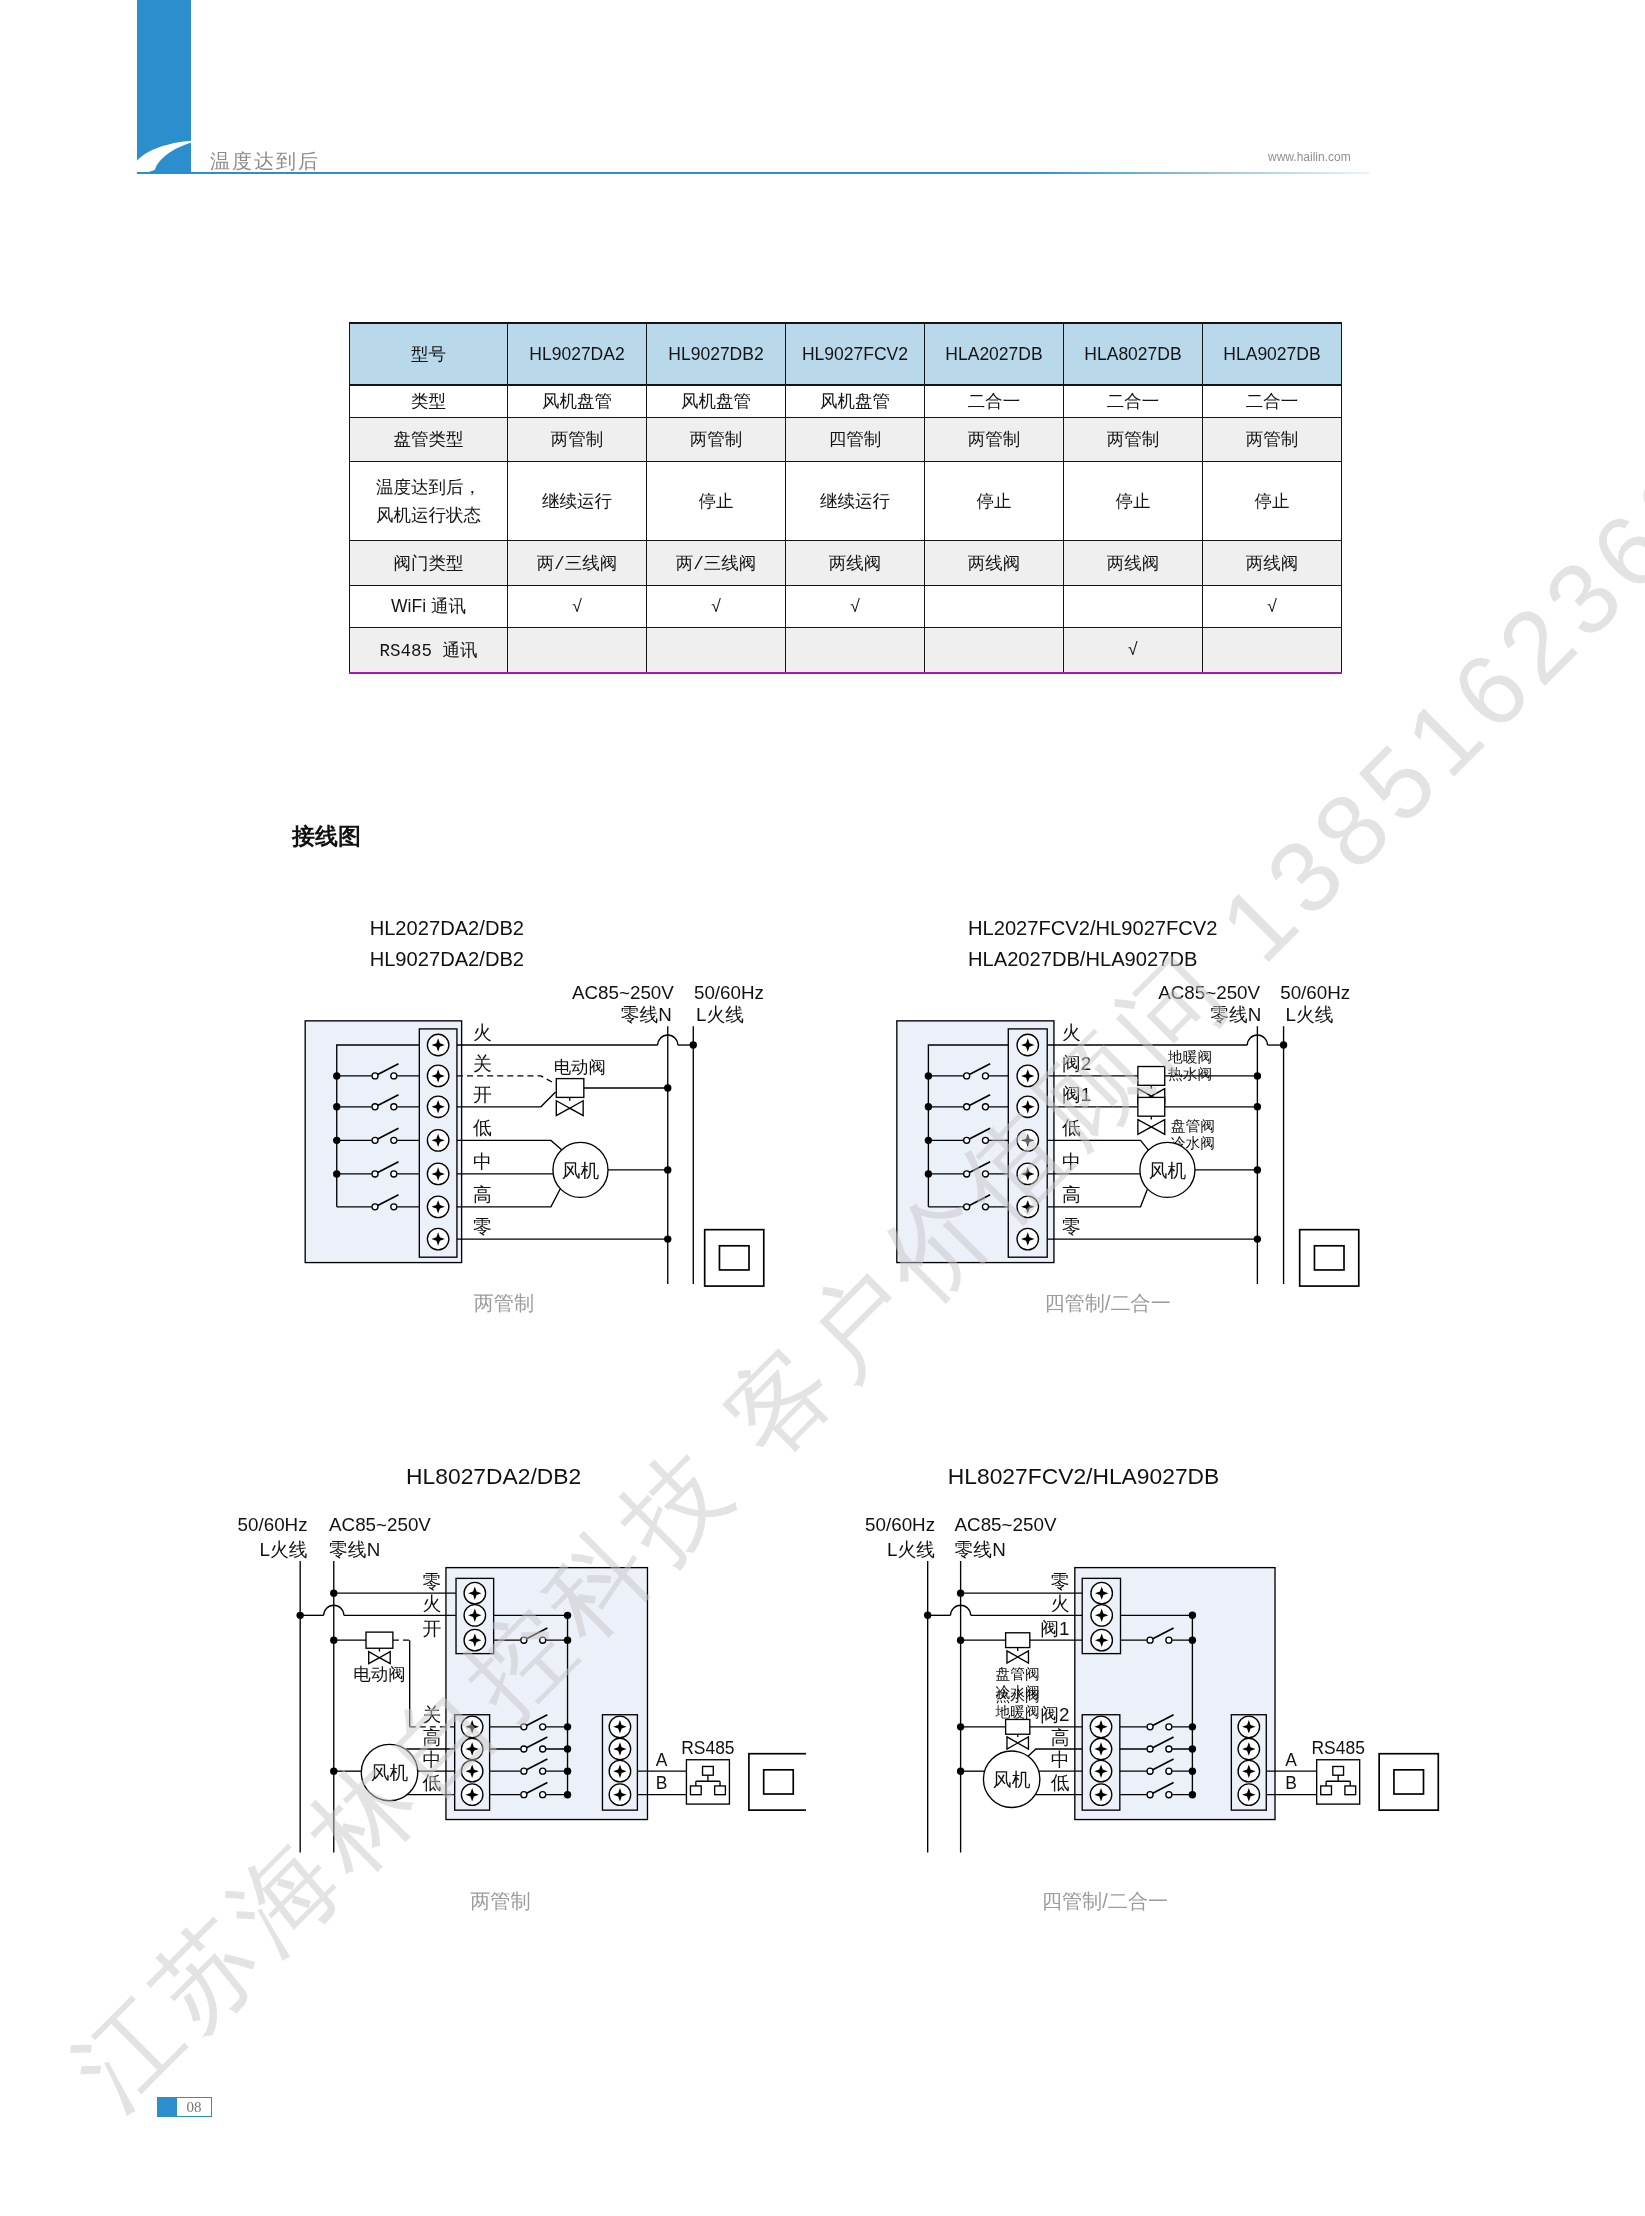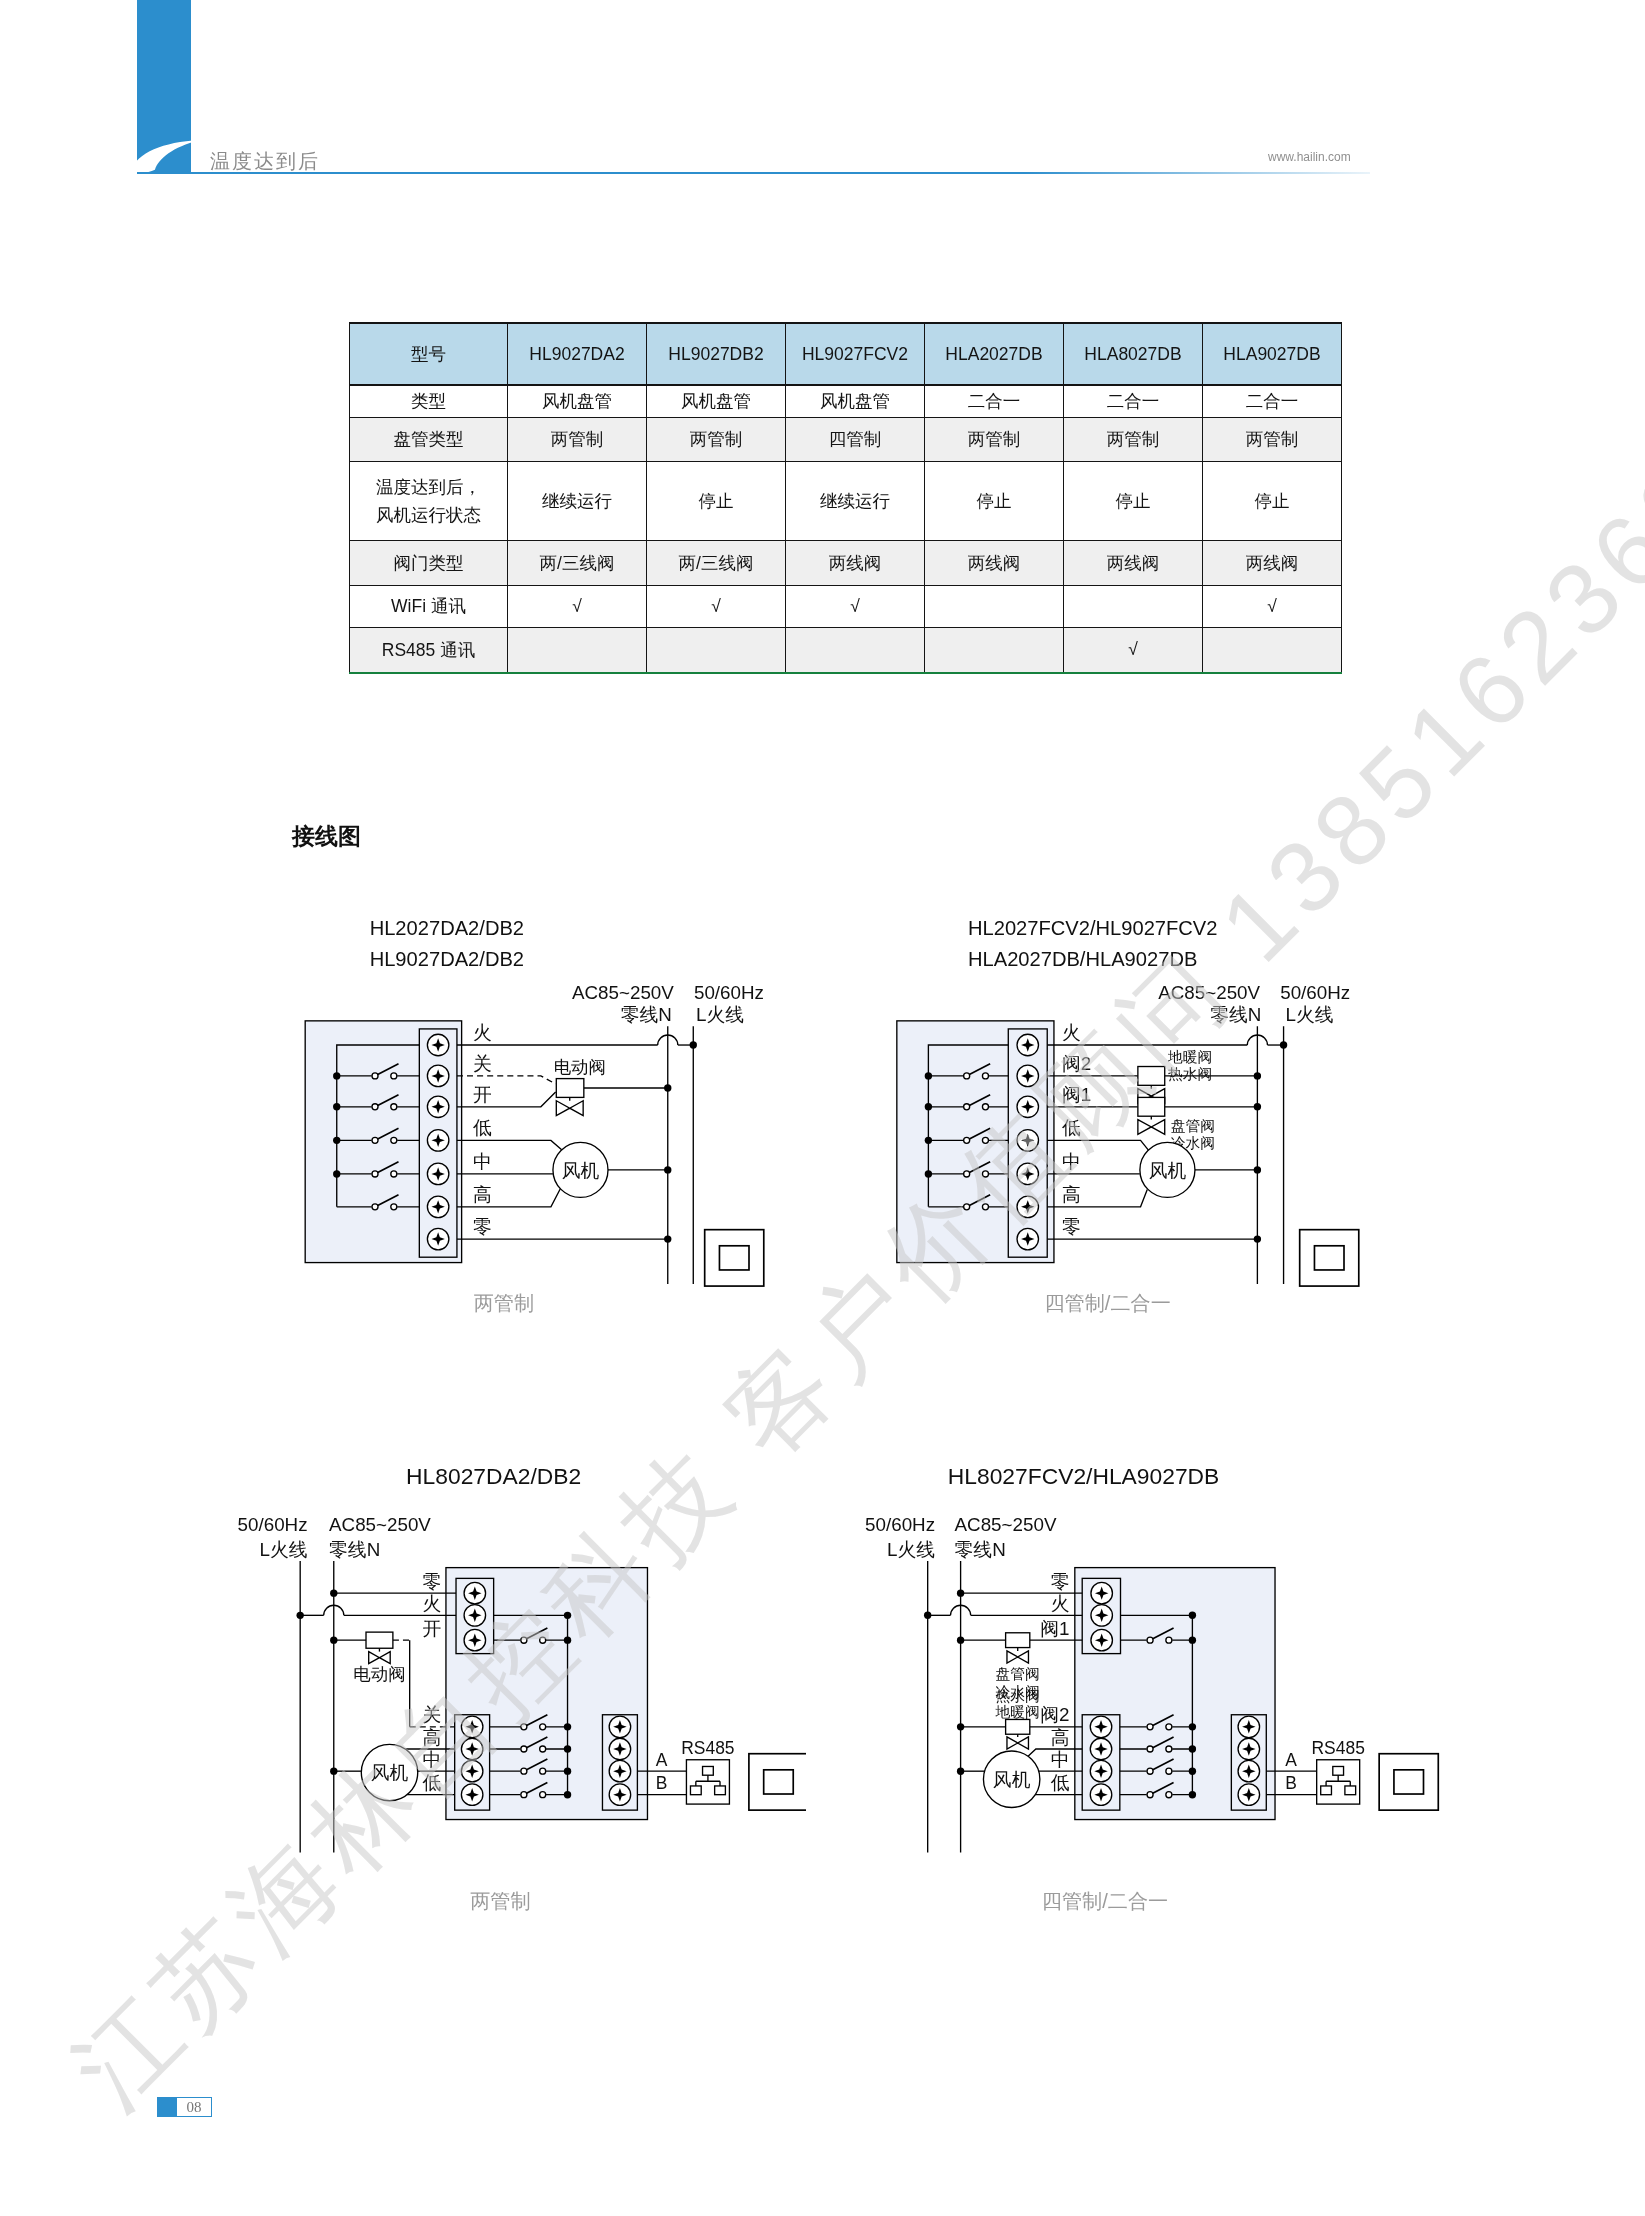--- a/index.html
+++ b/index.html
@@ -11,22 +11,22 @@
   .hdr-title{position:absolute;left:210px;top:148px;font-size:20px;color:#8b8b8b;letter-spacing:2px;}
   .hdr-site{position:absolute;left:1268px;top:150px;font-size:12px;color:#8f8f8f;}
   .hdr-line{position:absolute;left:137px;top:172px;width:1233px;height:2px;
             background:linear-gradient(90deg,#2c8ecd 0%,#2c8ecd 72%,rgba(44,142,205,0.1) 100%);}
   
   .tbl-wrap{position:absolute;left:301px;top:322px;padding-left:48px;}
   table.spec{border-collapse:collapse;table-layout:fixed;width:992px;}
   table.spec td{border:1.3px solid #141414;text-align:center;vertical-align:middle;
                 font-size:17.5px;color:#141414;padding:0;}
   table.spec tr.hd td{background:#b9d9ea;border-top:2.7px solid #141414;border-bottom:2px solid #141414;}
-  table.spec tr.gray td{background:#efefef;}
-  table.spec tr:last-child td{border-bottom:2px solid #15803d;}
+  table.spec tr.gray td{background:#efefef;font-family:Liberation Mono, monospace;}
+  table.spec tr:last-child td{border-bottom:2px solid #a21caf;}
   .ml{white-space:pre-line;line-height:1.6;}
   
   .sec-title{position:absolute;left:292px;top:821px;font-size:23px;font-weight:bold;color:#111;}
   svg{font-family:"Liberation Sans","DejaVu Sans",sans-serif;}
   svg text{fill:#111;}
   .wire{stroke:#000;stroke-width:2;fill:none;}
   .dsh{stroke-dasharray:9 6;}
   .busline{stroke:#000;stroke-width:2;fill:none;}
   .powerline{stroke:#000;stroke-width:2;fill:none;}
   .boxfill{fill:#ecf0f9;stroke:#000;stroke-width:2;}

